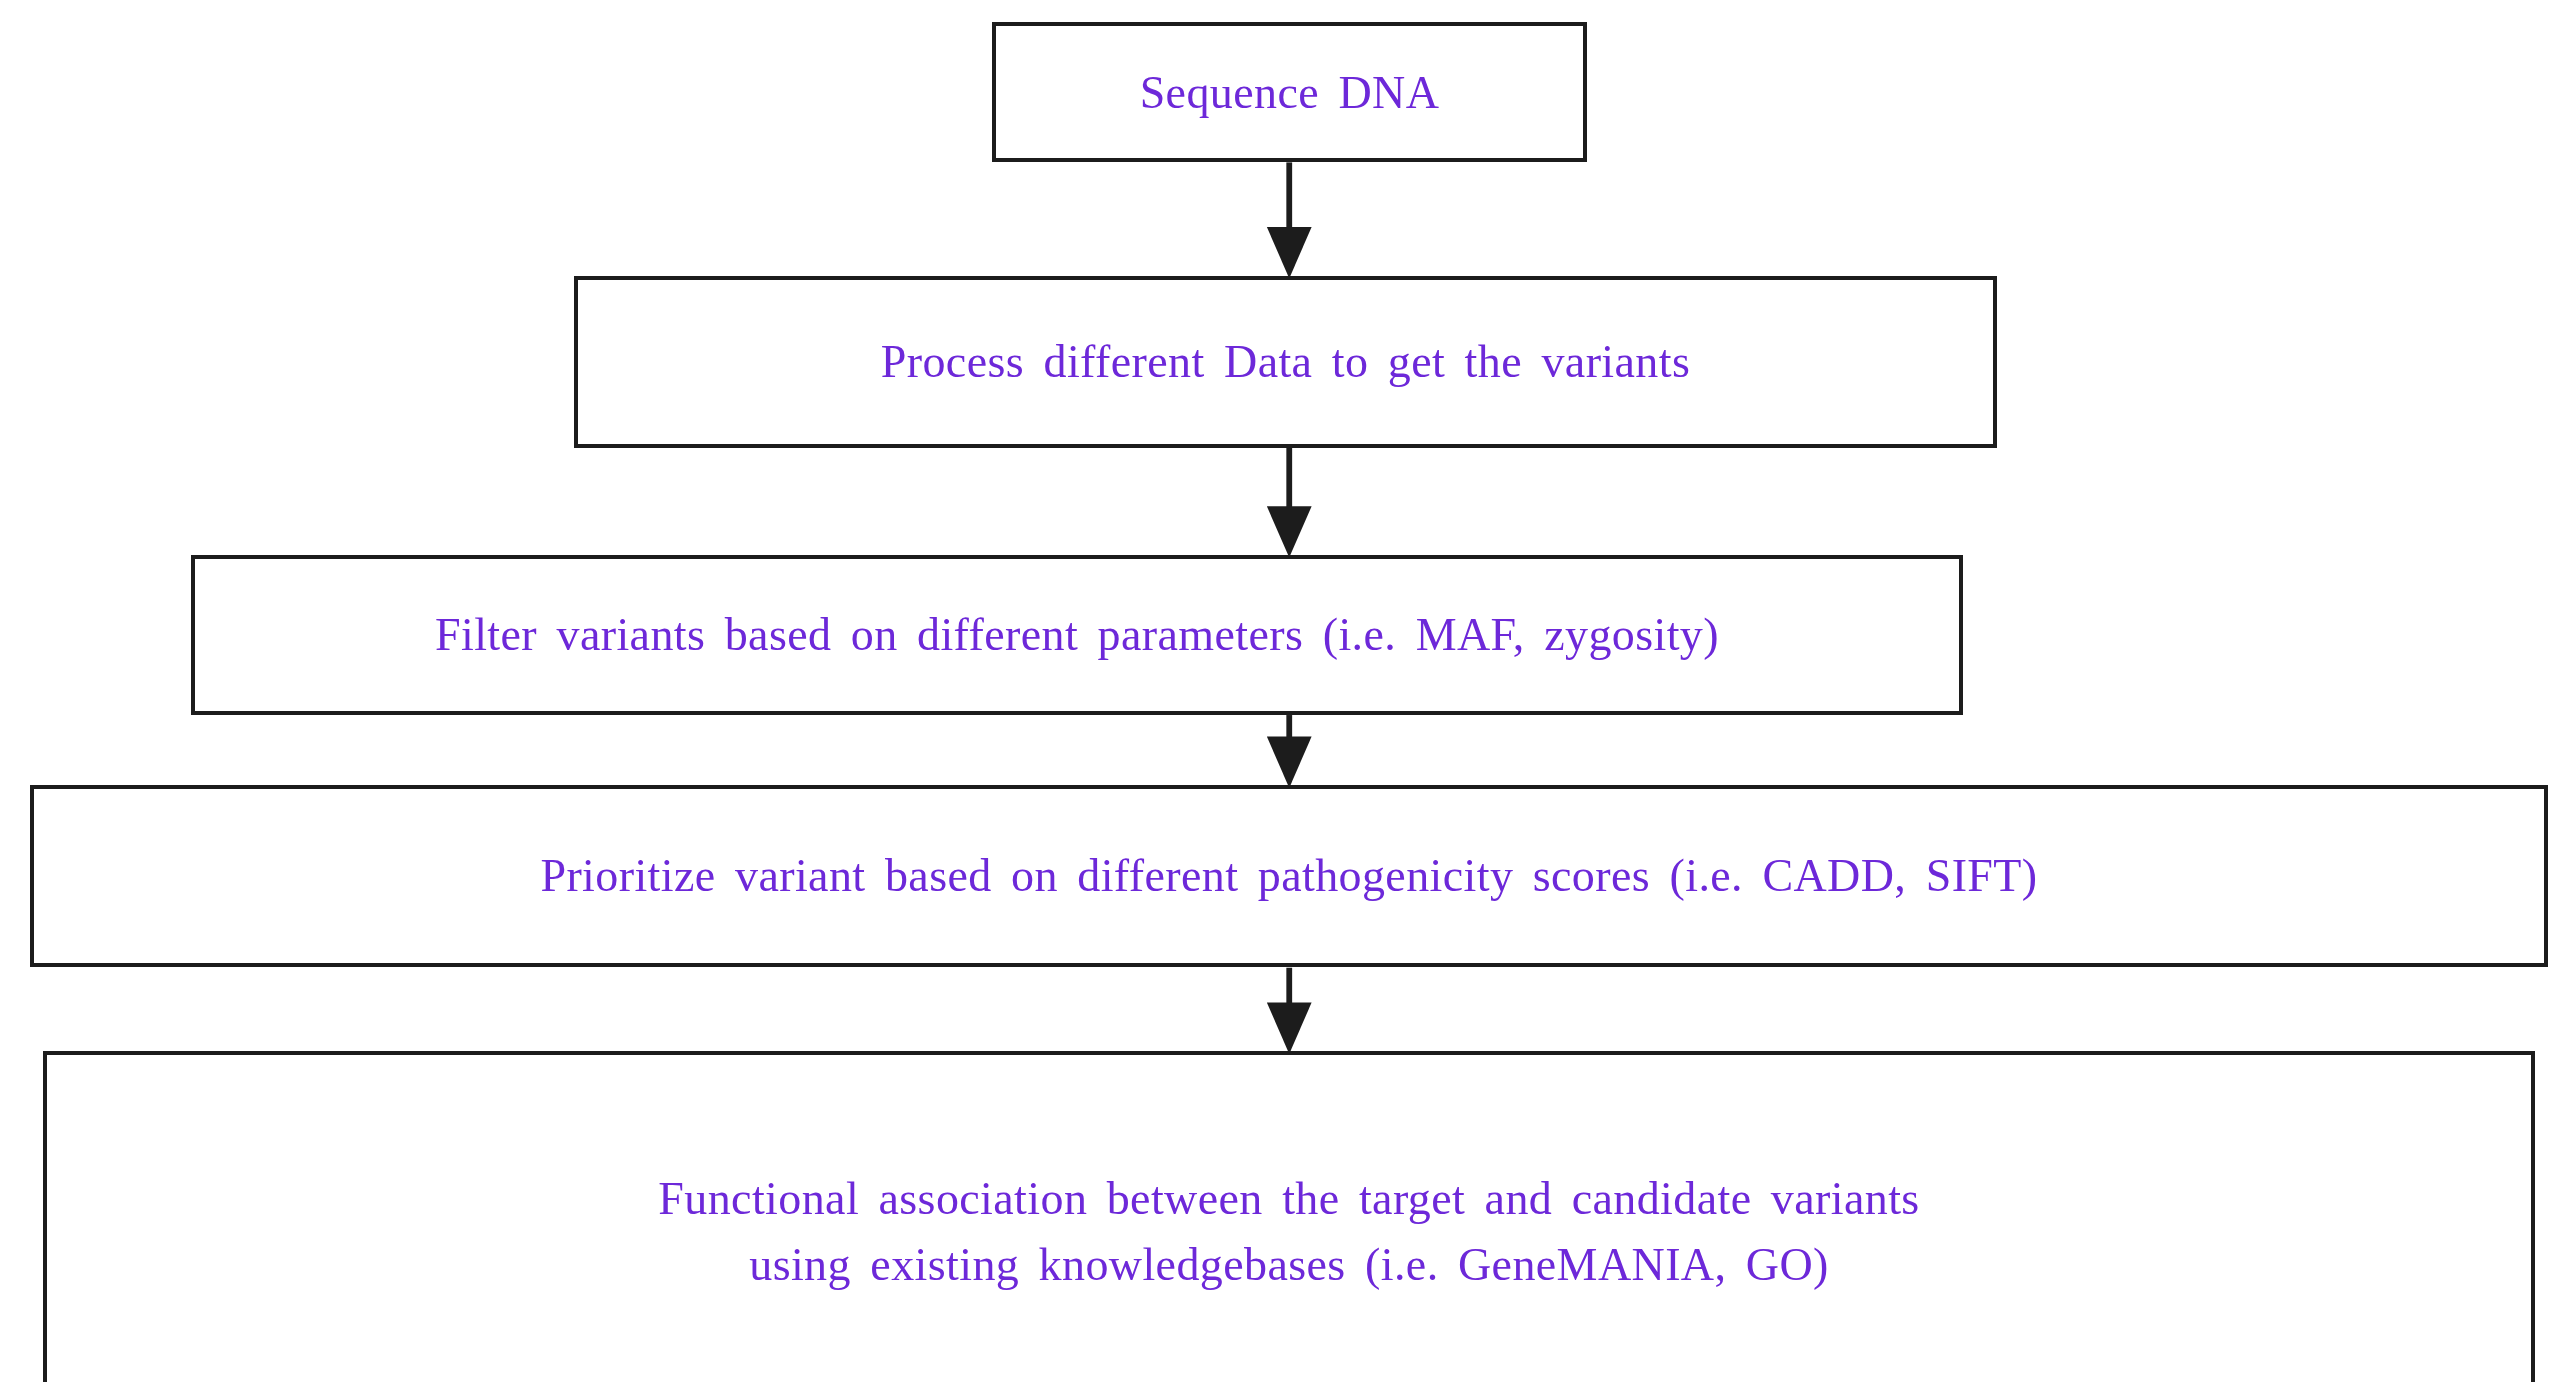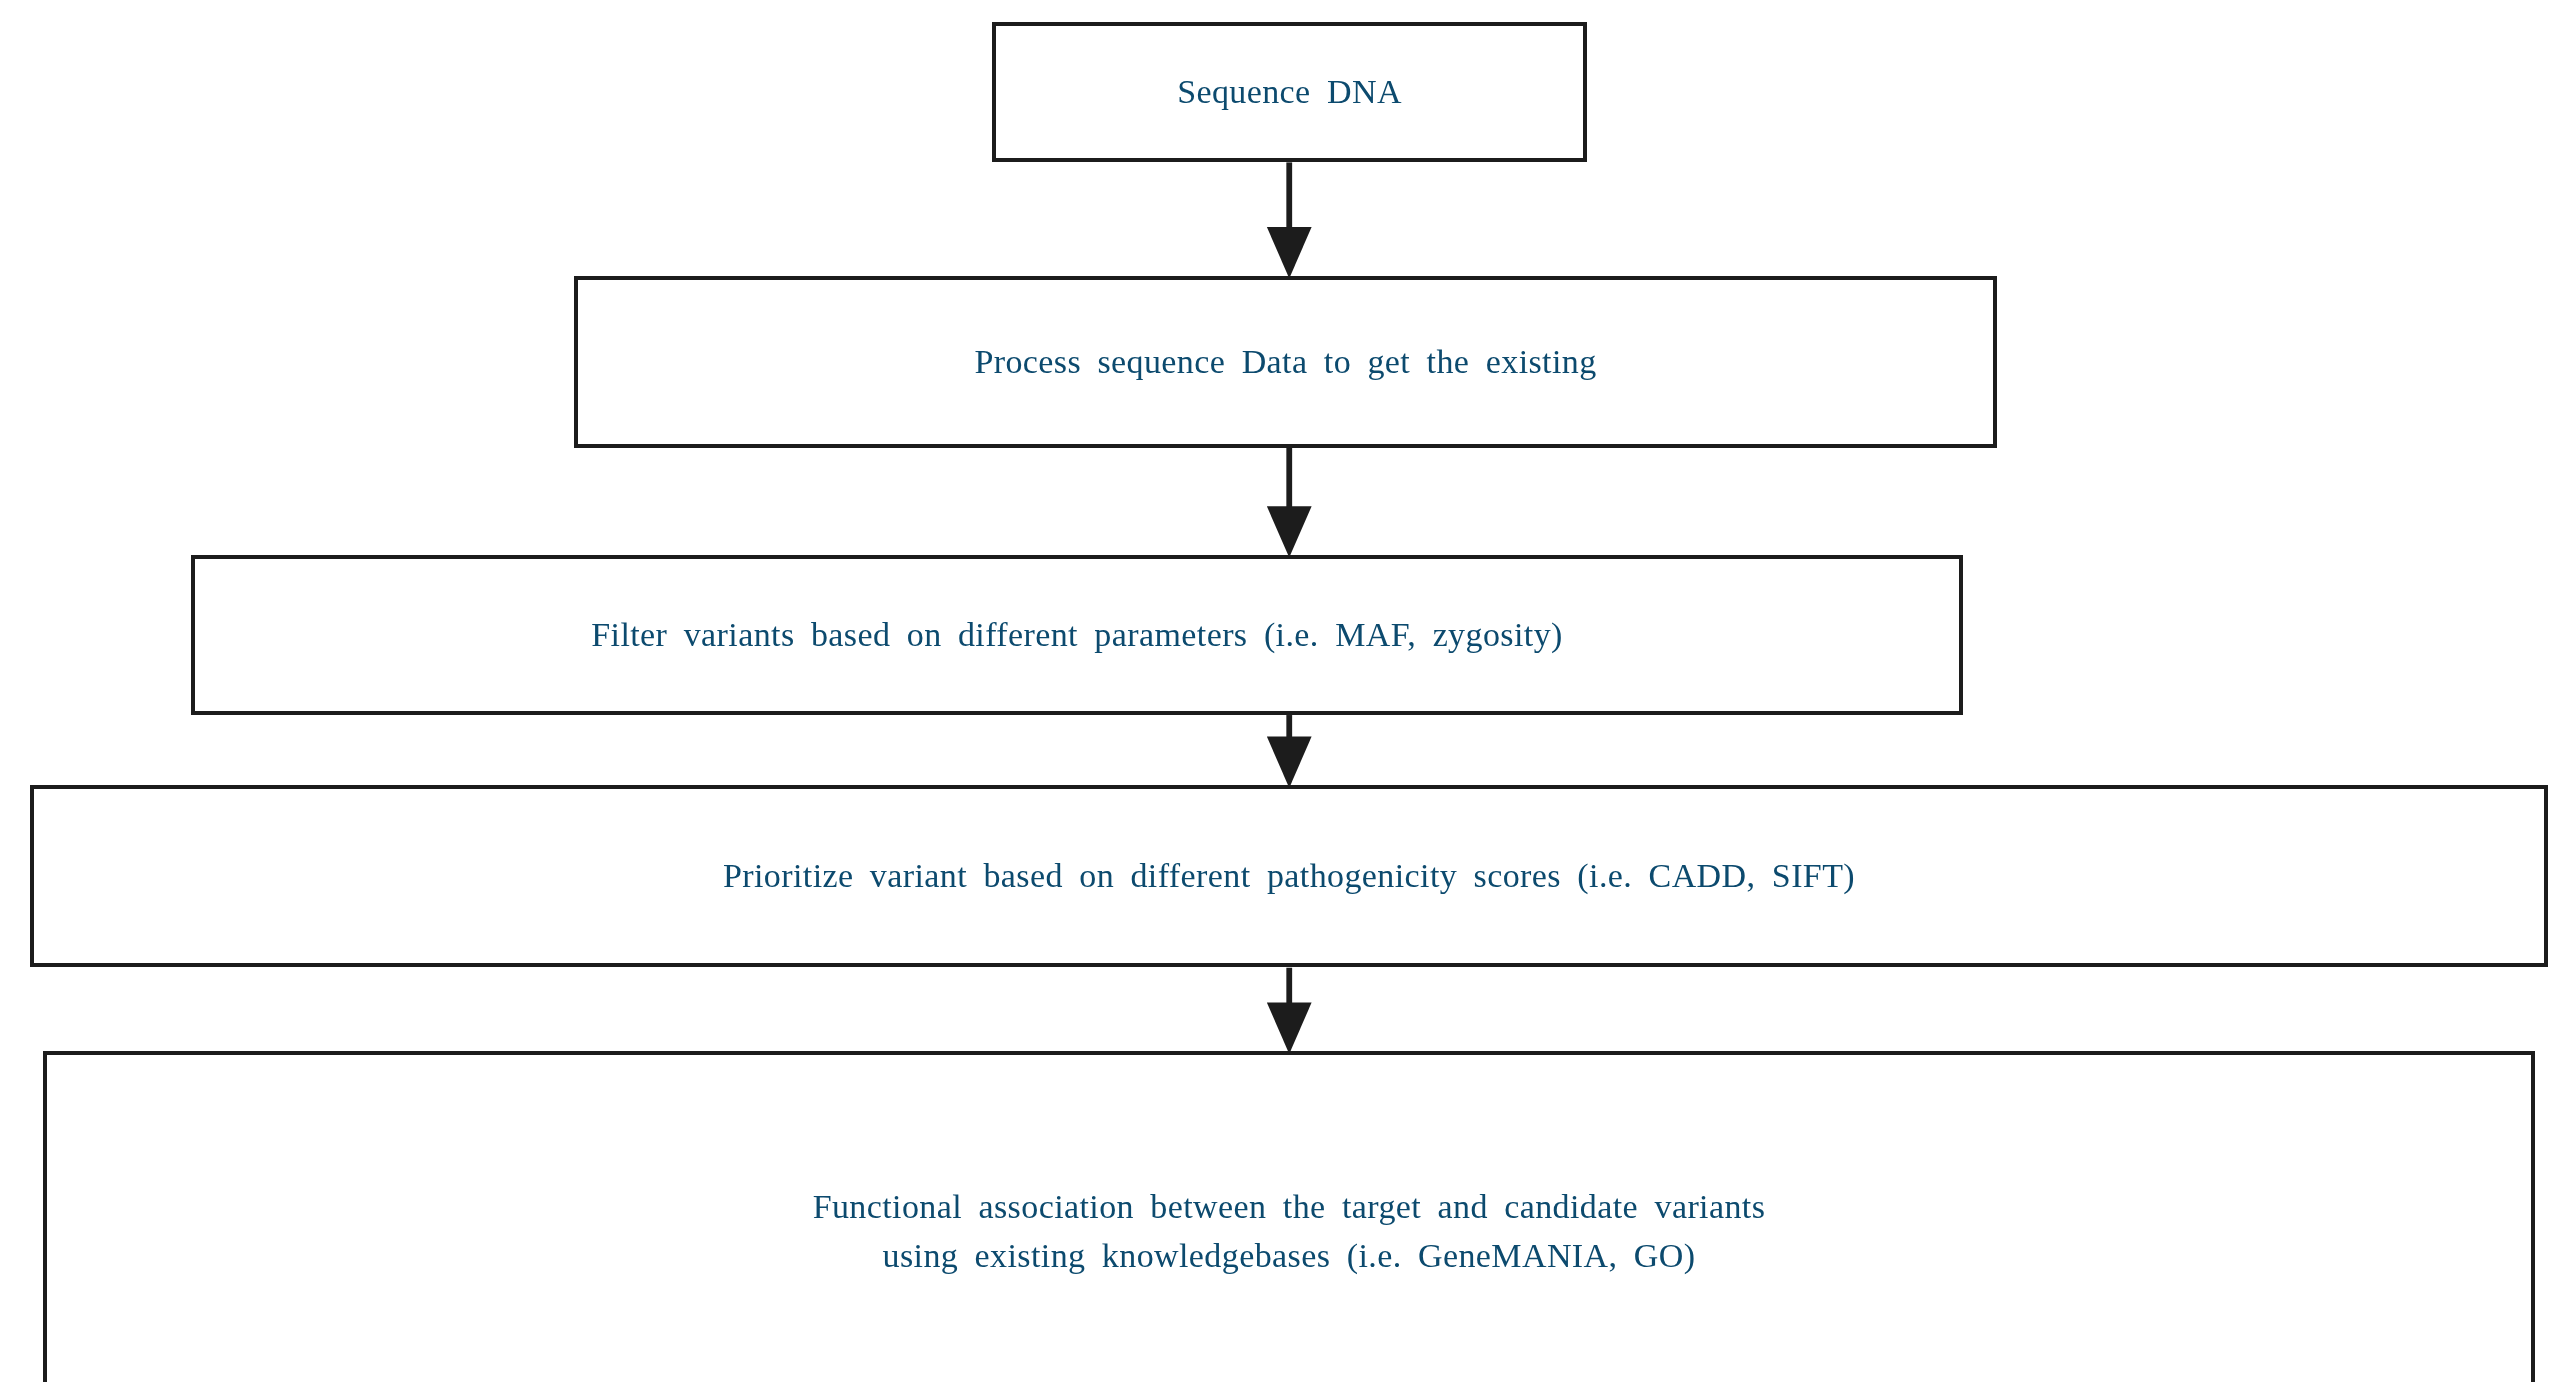--- a/index.html
+++ b/index.html
@@ -19,23 +19,23 @@
     position: absolute;
     box-sizing: border-box;
     border: 4.1px solid #1c1c1c;
     background: #ffffff;
     display: flex;
     align-items: center;
     justify-content: center;
     text-align: center;
   }
   .flow-box-label {
-    color: #0c4a6e;
+    color: #6d28d9;
     font-family: "Liberation Serif", "DejaVu Serif", serif;
-    font-size: 34px;
+    font-size: 46px;
     line-height: 1.42;
     letter-spacing: 0.4px;
     word-spacing: 7.5px;
     white-space: pre-line;
     padding: 0 15px;
   }
   .arrow {
     position: absolute;
     left: 0;
     top: 0;
@@ -52,21 +52,21 @@
 </head>
 <body>
 
 <div id="canvas">
 
   <div class="flow-box" id="box-0" style="left: 992px; top: 22.4px; width: 595px; height: 140px; border-color: rgb(28, 28, 28);">
     <span class="flow-box-label">Sequence DNA</span>
   </div>
 
   <div class="flow-box" id="box-1" style="left: 574px; top: 276px; width: 1423px; height: 172px; border-color: rgb(28, 28, 28);">
-    <span class="flow-box-label">Process sequence  Data to get the existing</span>
+    <span class="flow-box-label">Process different  Data to get the variants</span>
   </div>
 
   <div class="flow-box" id="box-2" style="left: 191px; top: 555px; width: 1772px; height: 160px; border-color: rgb(28, 28, 28);">
     <span class="flow-box-label">Filter variants  based on different  parameters  (i.e. MAF, zygosity)</span>
   </div>
 
   <div class="flow-box" id="box-3" style="left: 30px; top: 785px; width: 2518px; height: 182px; border-color: rgb(28, 28, 28);">
     <span class="flow-box-label">Prioritize  variant based  on different  pathogenicity  scores  (i.e. CADD, SIFT)</span>
   </div>
 

